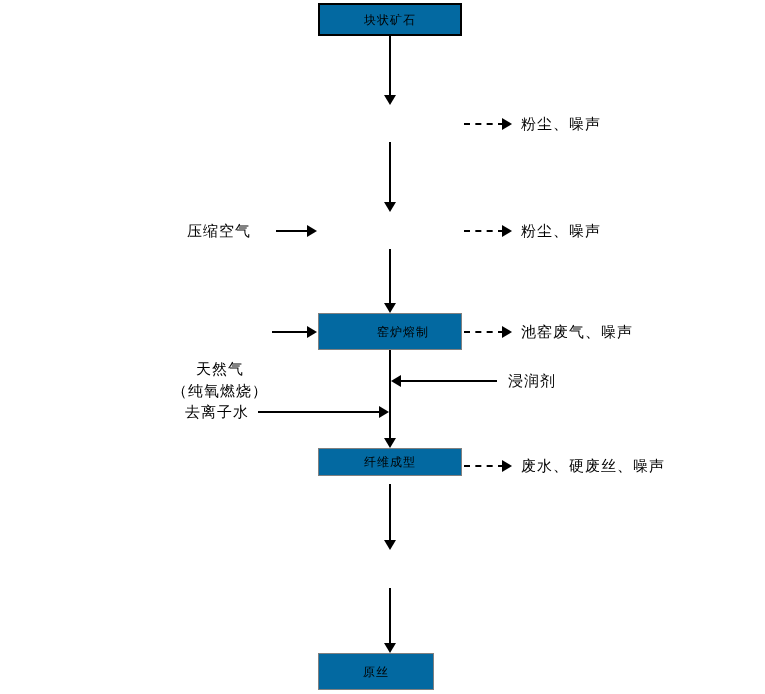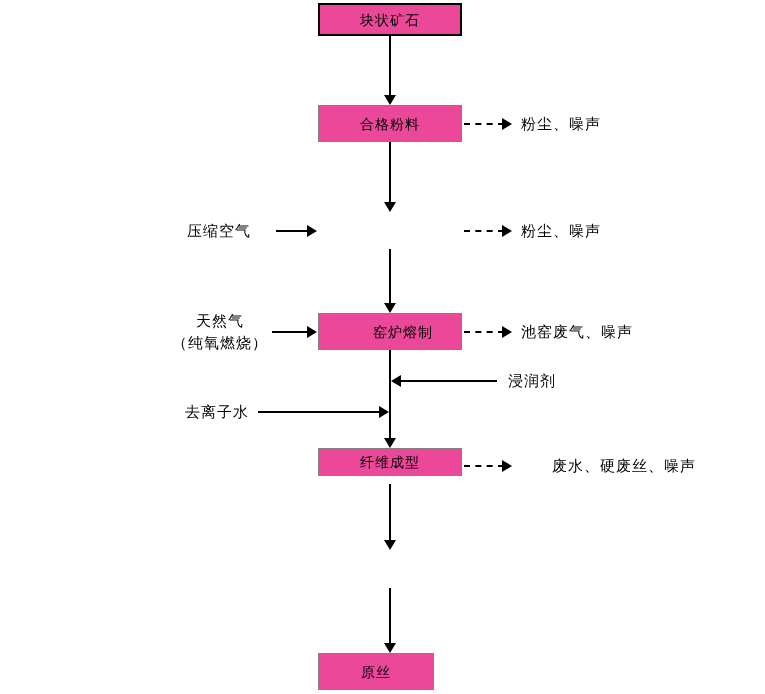--- a/index.html
+++ b/index.html
@@ -13,26 +13,26 @@
   #canvas {
     position: relative;
     width: 765px;
     height: 694px;
     background: #ffffff;
     overflow: hidden;
   }
   .node {
     position: absolute;
     box-sizing: border-box;
-    background: #ec4899;
+    background: #0369a1;
     border: 1px solid #808080;
     display: flex;
     align-items: center;
     justify-content: center;
-    font-size: 14px;
+    font-size: 12px;
     color: #000000;
     letter-spacing: 1px;
     line-height: 1;
   }
   .node.strong {
     border: 2px solid #000000;
   }
   .node .node-label {
     display: block;
     white-space: nowrap;
@@ -42,20 +42,21 @@
     position: absolute;
     font-size: 15px;
     color: #000000;
     white-space: nowrap;
     letter-spacing: 1px;
     line-height: 1.35;
   }
   .free-text.two-line {
     text-align: center;
     line-height: 1.45;
+    margin-top: 48px;
   }
   
   .vline {
     position: absolute;
     width: 0;
     border-left: 2px solid #000000;
   }
   .hline {
     position: absolute;
     height: 0;
@@ -88,23 +89,20 @@
 </style>
 </head>
 <body>
 
 <div id="canvas">
 
   <div class="node strong" style="left:318px; top:3px; width:144px; height:33px;">
     <span class="node-label">块状矿石</span>
   </div>
 
-  <div class="node" style="left:318px; top:105px; width:144px; height:37px;">
-    <span class="node-label">合格粉料</span>
-  </div>
 
 
   <div class="node" style="left:318px; top:313px; width:144px; height:37px;padding-left:26px;">
     <span class="node-label">窑炉熔制</span>
   </div>
 
   <div class="node" style="left:318px; top:448px; width:144px; height:28px;">
     <span class="node-label">纤维成型</span>
   </div>
 
@@ -157,15 +155,15 @@
   <div class="hline dashed" style="left:464px; top:230px; width:40px;"></div>
   <div class="arrow right" style="left:502px; top:225px;"></div>
   <div class="free-text" style="left:521px; top:221px;">粉尘、噪声</div>
 
   <div class="hline dashed" style="left:464px; top:331px; width:40px;"></div>
   <div class="arrow right" style="left:502px; top:326px;"></div>
   <div class="free-text" style="left:521px; top:322px;">池窑废气、噪声</div>
 
   <div class="hline dashed" style="left:464px; top:465px; width:40px;"></div>
   <div class="arrow right" style="left:502px; top:460px;"></div>
-  <div class="free-text" style="left:521px; top:456px;margin-left:31px;">废水、硬废丝、噪声</div>
+  <div class="free-text" style="left:521px; top:456px;">废水、硬废丝、噪声</div>
 
 </div>
 
 </body></html>

